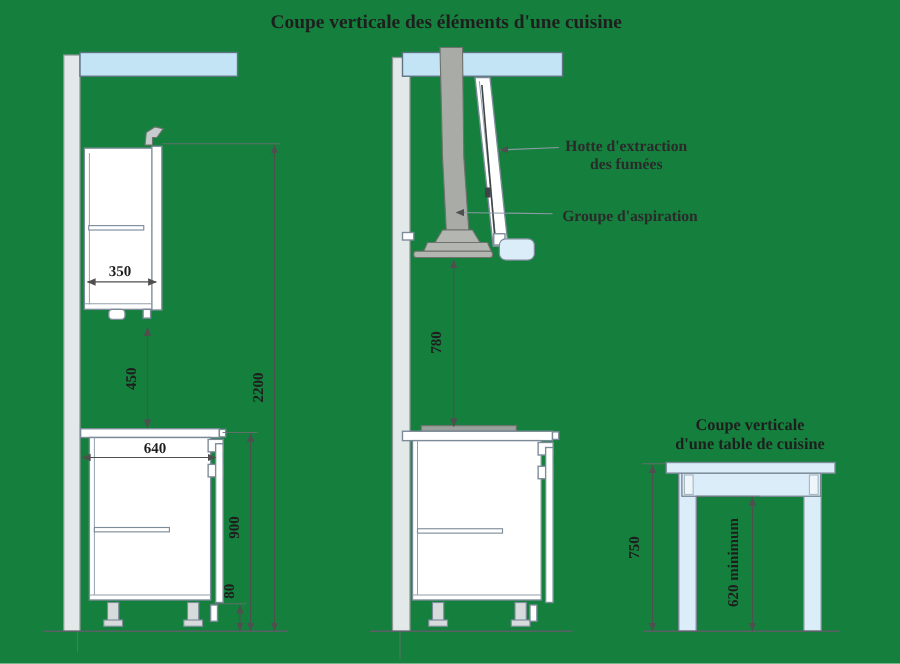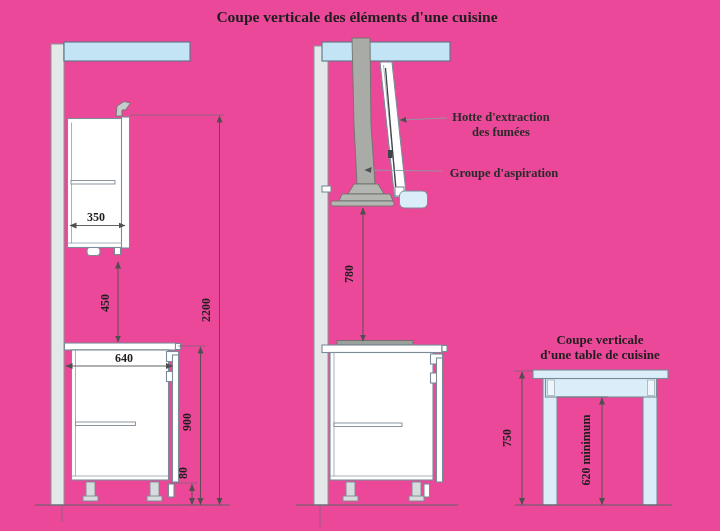--- a/index.html
+++ b/index.html
@@ -1,16 +1,16 @@
 <!DOCTYPE html>
 <html><head>
 <meta charset="utf-8">
 <style>
   html,body{margin:0;padding:0;background:#fff;}
-  .stage{position:relative;width:720px;height:531px;background:#ec4899;overflow:hidden;
+  .stage{position:relative;width:720px;height:531px;background:#15803d;overflow:hidden;
          font-family:"Liberation Serif", serif;}
   svg{display:block}
   .outline{fill:#ffffff;stroke:#7c8b98;stroke-width:1.1;}
   .thin{stroke:#93a0ab;stroke-width:0.8;fill:none;}
   .dim{stroke:#4f4f4f;stroke-width:0.9;fill:none;}
   .ext{stroke:#6b6f73;stroke-width:0.7;fill:none;}
   .leader{stroke:#8b9aa5;stroke-width:0.9;fill:none;}
   .floor{stroke:#5a6166;stroke-width:1.1;fill:none;}
   .dimtext{font:bold 12px "Liberation Serif", serif;fill:#1e1e1e;}
   .label{font:bold 12.5px "Liberation Serif", serif;fill:#2a2a2a;}

